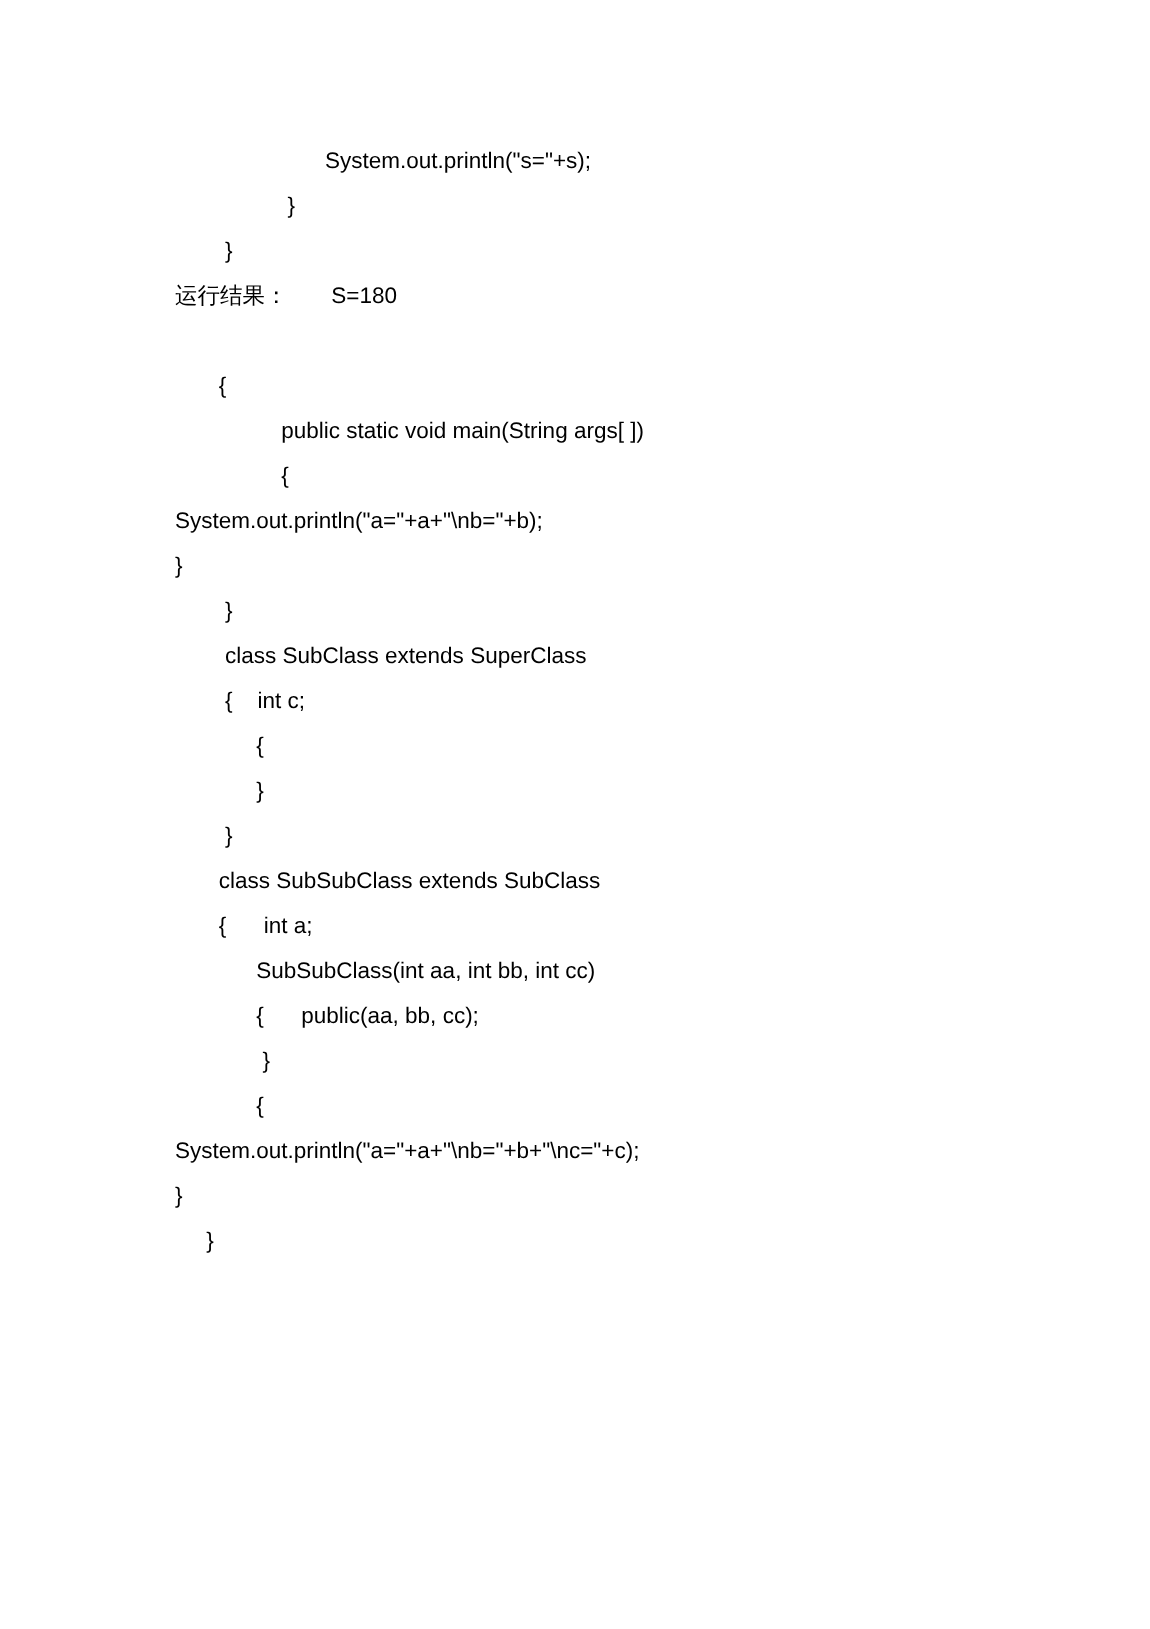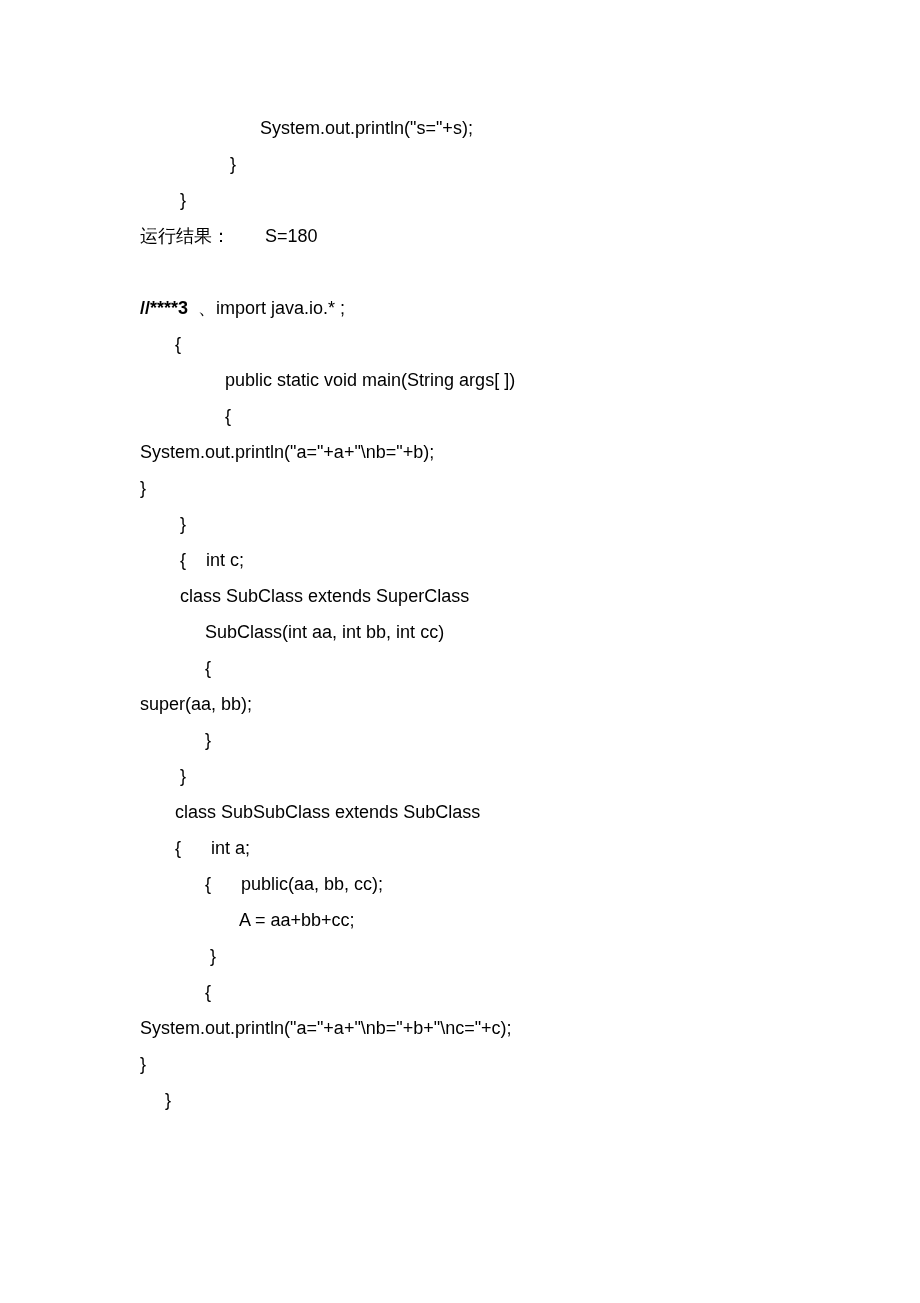--- a/index.html
+++ b/index.html
@@ -32,37 +32,34 @@
 </style>
 </head>
 <body>
 
 <div class="page">
   <div class="line code-font">                        System.out.println("s="+s);</div>
   <div class="line code-font">                  }</div>
   <div class="line code-font">        }</div>
   <div class="line"><span class="cjk">运行结果：</span><span class="code-font underline">       S=180                     </span></div>
   <div class="line"> </div>
-  <div class="line code-font"><span class="bold">//****3</span><span>  、import java.io.* ;</span></div>
   <div class="line code-font">       {</div>
   <div class="line code-font">                 public static void main(String args[ ])</div>
   <div class="line code-font">                 {</div>
   <div class="line code-font">System.out.println("a="+a+"\nb="+b);</div>
   <div class="line code-font">}</div>
   <div class="line code-font">        }</div>
+  <div class="line code-font">        class SubClass extends SuperClass</div>
   <div class="line code-font">        {    int c;</div>
-  <div class="line code-font">        class SubClass extends SuperClass</div>
-  <div class="line code-font">             SubClass(int aa, int bb, int cc)</div>
   <div class="line code-font">             {</div>
-  <div class="line code-font">super(aa, bb);</div>
   <div class="line code-font">             }</div>
   <div class="line code-font">        }</div>
   <div class="line code-font">       class SubSubClass extends SubClass</div>
   <div class="line code-font">       {      int a;</div>
+  <div class="line code-font">             SubSubClass(int aa, int bb, int cc)</div>
   <div class="line code-font">             {      public(aa, bb, cc);</div>
-  <div class="line code-font">                    A = aa+bb+cc;</div>
   <div class="line code-font">              }</div>
   <div class="line code-font">             {</div>
   <div class="line code-font">System.out.println("a="+a+"\nb="+b+"\nc="+c);</div>
   <div class="line code-font">}</div>
   <div class="line code-font">     }</div>
   <div class="line"></div>
 </div>
 
 </body></html>

